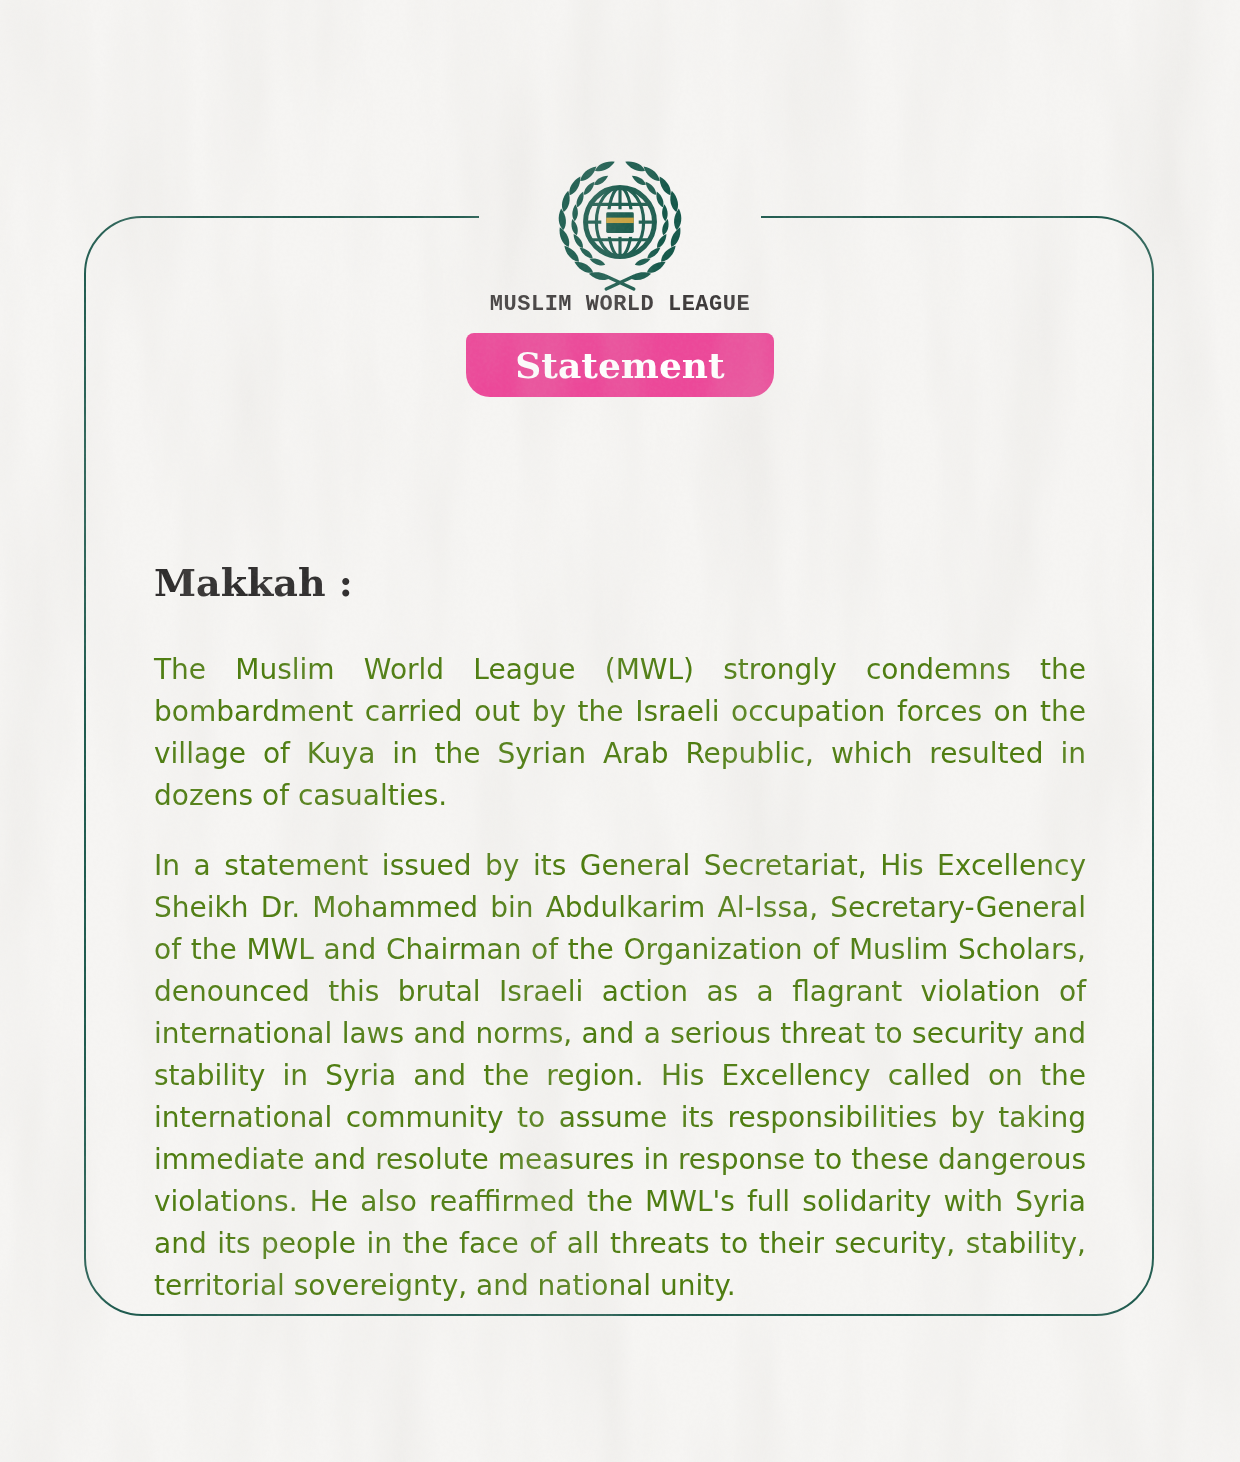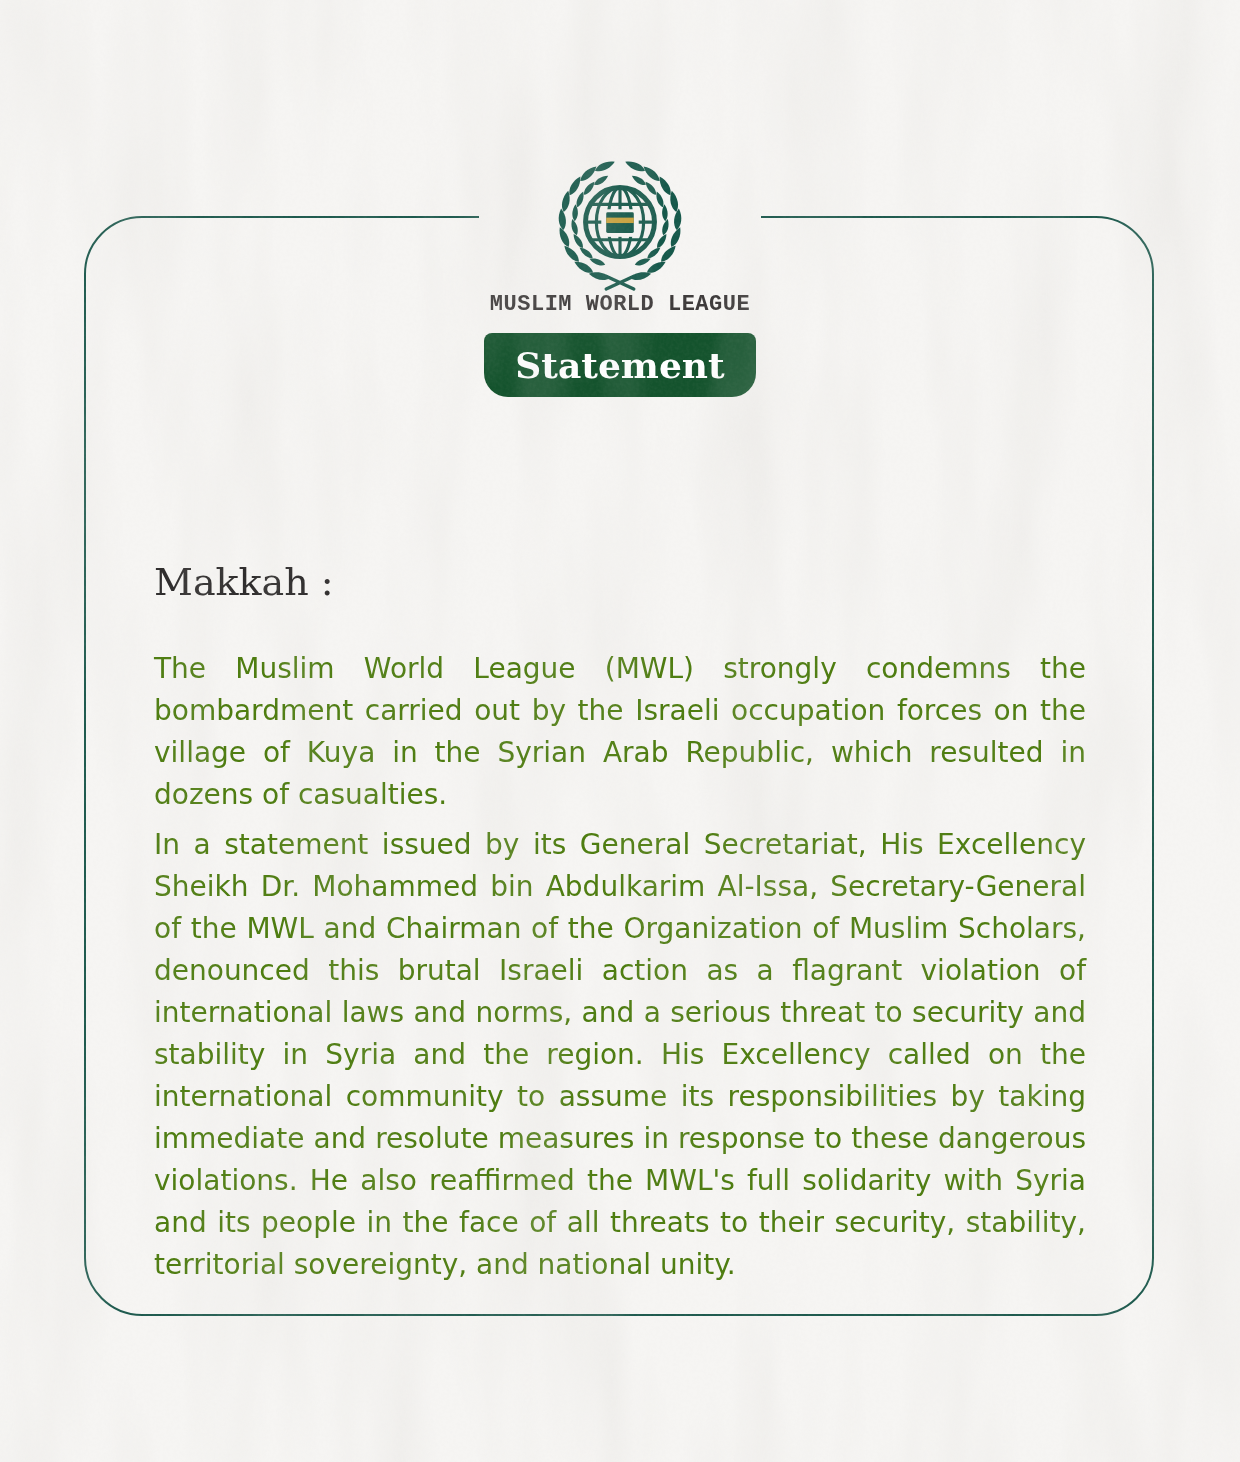--- a/index.html
+++ b/index.html
@@ -43,54 +43,54 @@
   .english-name {
     font-family:Liberation Mono, monospace;
     font-weight:bold;
     font-size:22px;
     letter-spacing:0.5px;
     color:#3d3a3a;
     white-space:nowrap;
   }
   .banner {
     margin-top:16px;
-    width:272px; height:64px;
-    background:#14532d;
+    width:308px; height:64px;
+    background:#ec4899;
     border-radius:8px 8px 24px 24px;
     display:flex; align-items:center; justify-content:center;
   }
   .banner-label {
     font-family:"DejaVu Serif", serif;
     font-weight:bold;
     font-size:36px;
     color:#ffffff;
   }
 
   
   .content {
     position:absolute;
     left:154px; top:560px;
     width:932px;
     z-index:1;
   }
   .location-heading {
     font-family:"DejaVu Serif", serif;
-    font-weight:normal;
+    font-weight:bold;
     font-size:38px;
     color:#2e2c2c;
   }
   .content p {
     font-family:"DejaVu Sans", sans-serif;
     font-size:28px;
     line-height:42px;
     color:#4d7c0f;
     text-align:justify;
   }
   .para-1 { margin-top:44px; }
-  .para-2 { margin-top:8px; }
+  .para-2 { margin-top:28px; }
 
   
   .texture {
     position:absolute; inset:0;
     width:1240px; height:1462px;
     z-index:10;
     pointer-events:none;
     opacity:0.5;
   }
 </style>

